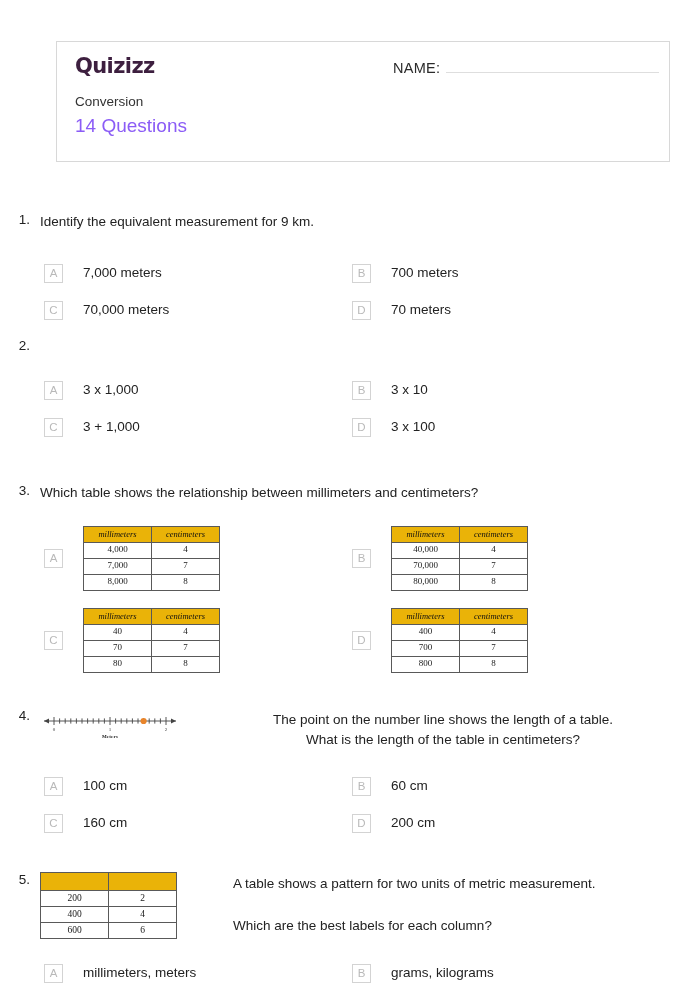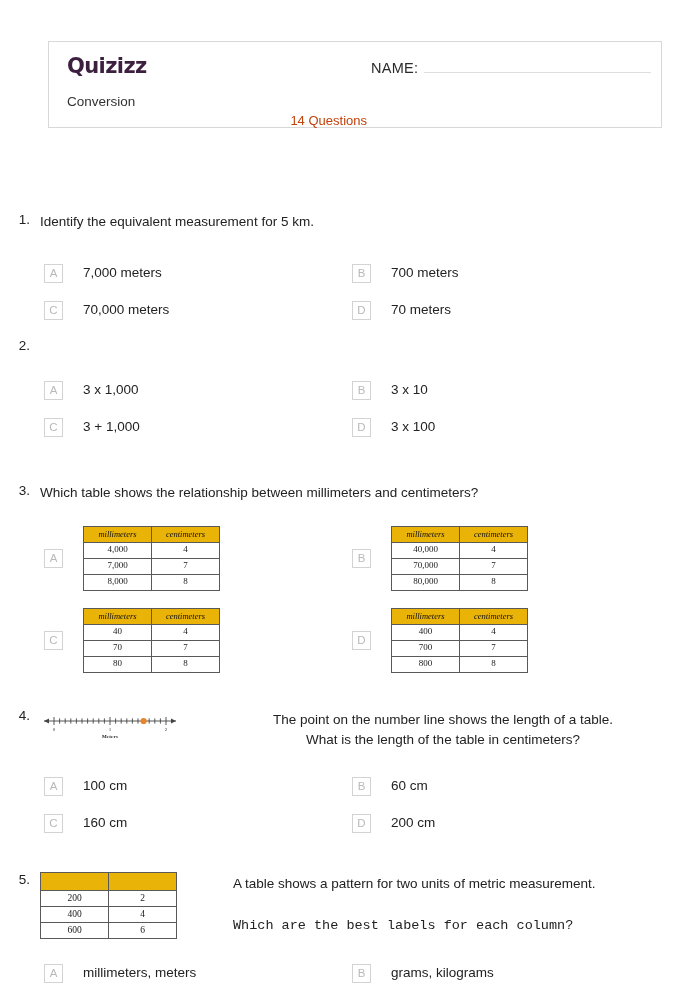--- a/index.html
+++ b/index.html
@@ -12,24 +12,24 @@
     height: 990px;
     font-family: "Liberation Sans", sans-serif;
     color: #222222;
     overflow: hidden;
     position: relative;
   }
 
   
   .header-card {
     position: absolute;
-    left: 48px;
+    left: 56px;
     top: 41px;
     width: 614px;
-    height: 87px;
+    height: 121px;
     border: 1px solid #d8d8d8;
     box-sizing: border-box;
     background: #ffffff;
   }
   .header-left {
     position: absolute;
     left: 18px;
     top: 14px;
     width: 300px;
   }
@@ -41,36 +41,36 @@
     color: #3d1f3f;
     line-height: 1;
   }
   .quiz-title {
     margin-top: 15px;
     font-size: 13.5px;
     color: #333333;
     line-height: 1.45;
   }
   .quiz-count {
-    font-size: 13px;
-    color: #c2410c;
+    font-size: 19px;
+    color: #8b5cf6;
     line-height: 1.45;
-    text-align: right;
   }
 
   .header-right {
     position: absolute;
     left: 322px;
     top: 13px;
     width: 280px;
   }
   .field-row {
     display: flex;
     align-items: baseline;
     height: 31px;
+    margin-left: 14px;
   }
   .field-label {
     font-size: 14.5px;
     color: #2b2b2b;
     white-space: nowrap;
     letter-spacing: 0.3px;
   }
   .field-line {
     flex: 1;
     margin-left: 6px;
@@ -184,21 +184,21 @@
     <div class="field-row">
       <span class="field-label">NAME:</span>
       <span class="field-line"></span>
     </div>
   </div>
 </div>
 
 <div class="q-block" style="top:212px;">
   <div class="q-head">
     <div class="q-num">1.</div>
-    <div class="q-text">Identify the equivalent measurement for 5 km.</div>
+    <div class="q-text">Identify the equivalent measurement for 9 km.</div>
   </div>
   <div class="opt-row" style="margin-top:31px;">
     <div class="opt first">
       <div class="letter-box">A</div>
       <div class="opt-text">7,000 meters</div>
     </div>
     <div class="opt second">
       <div class="letter-box">B</div>
       <div class="opt-text">700 meters</div>
     </div>
@@ -471,21 +471,21 @@
             </tr>
           <tr>
               <td>600</td>
               <td>6</td>
             </tr>
         </tbody>
       </table>
     </div>
     <div style="width:420px; padding-top:2px;">
       <div style="font-size:13.5px; line-height:1.5;">A table shows a pattern for two units of metric measurement.</div>
-      <div style="font-size:13.5px; line-height:1.5; margin-top:22px;font-family:Liberation Mono, monospace;">Which are the best labels for each column?</div>
+      <div style="font-size:13.5px; line-height:1.5; margin-top:22px;">Which are the best labels for each column?</div>
     </div>
   </div>
   <div class="opt-row" style="margin-top:25px;">
     <div class="opt first">
       <div class="letter-box">A</div>
       <div class="opt-text">millimeters, meters</div>
     </div>
     <div class="opt second">
       <div class="letter-box">B</div>
       <div class="opt-text">grams, kilograms</div>

